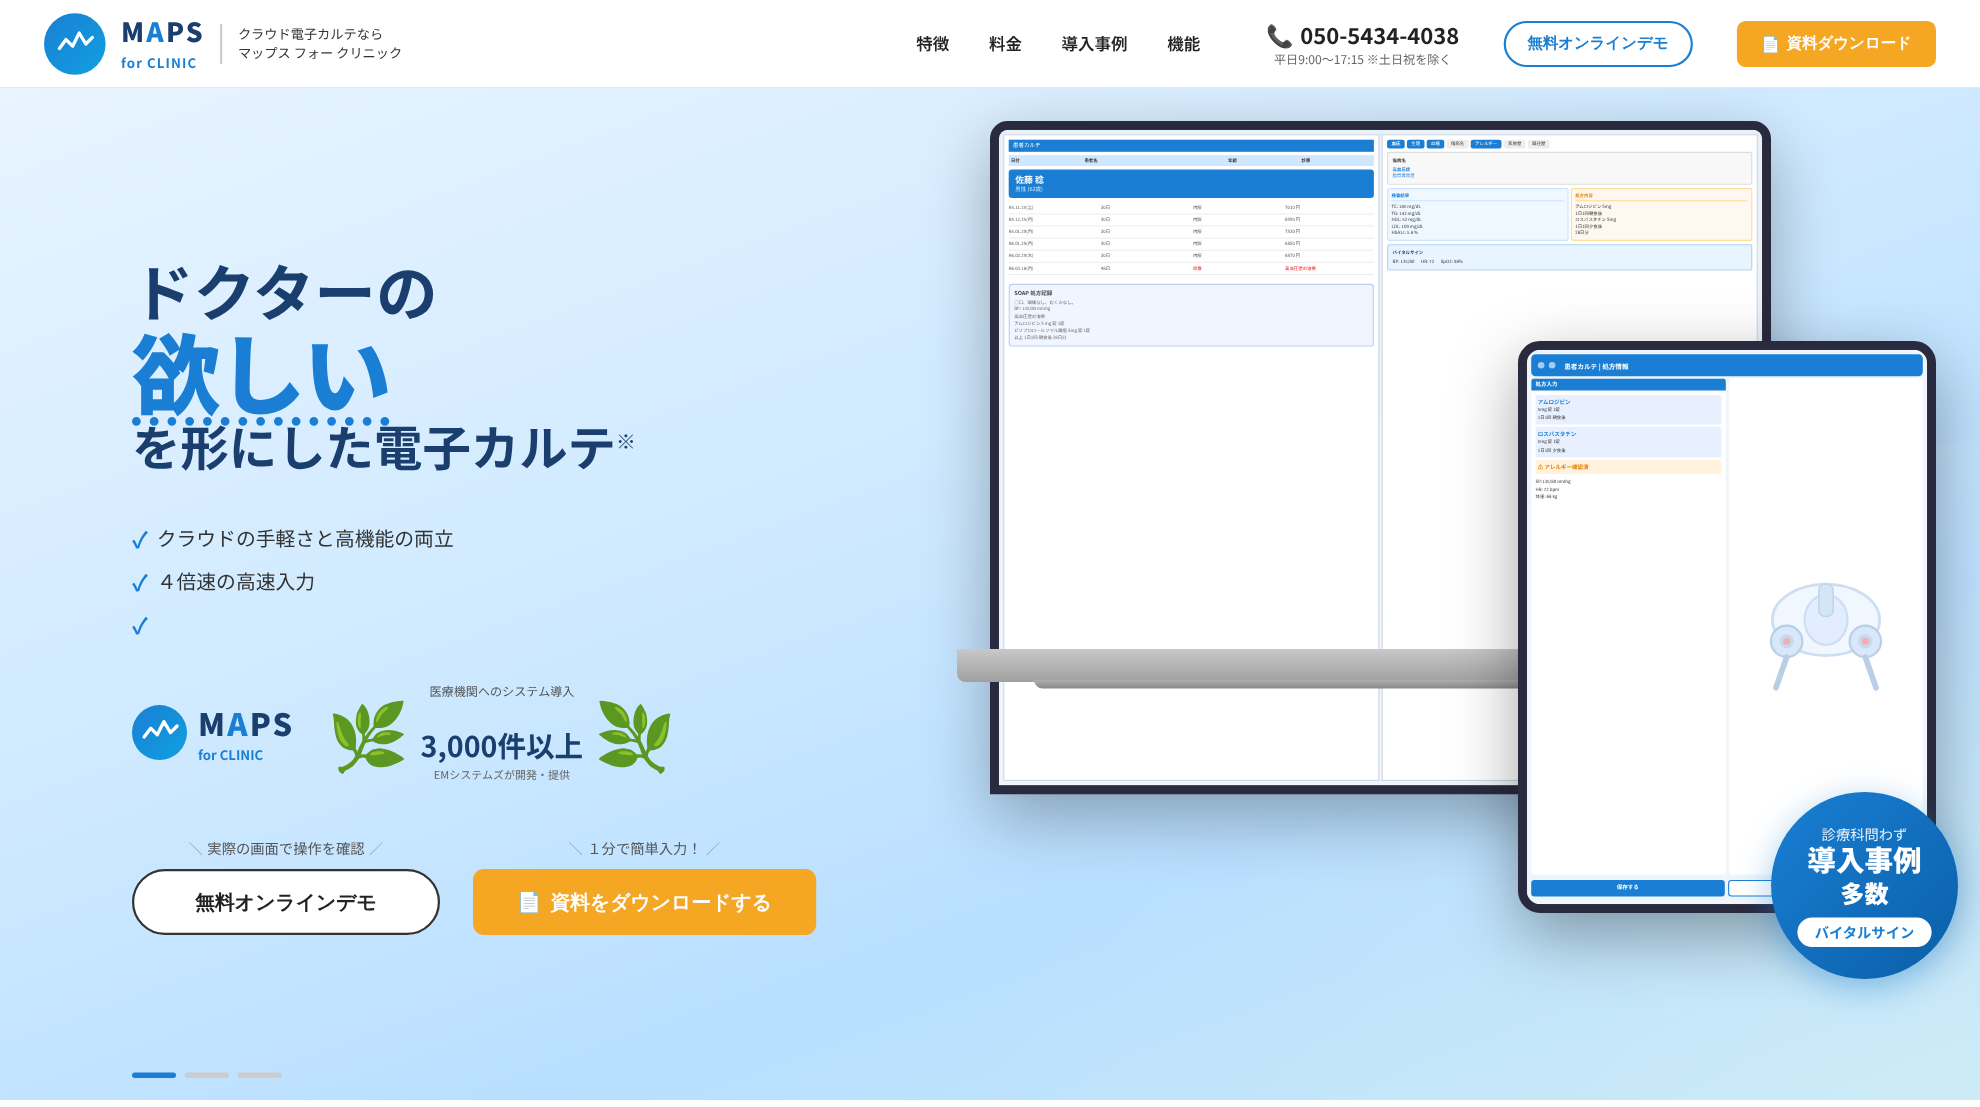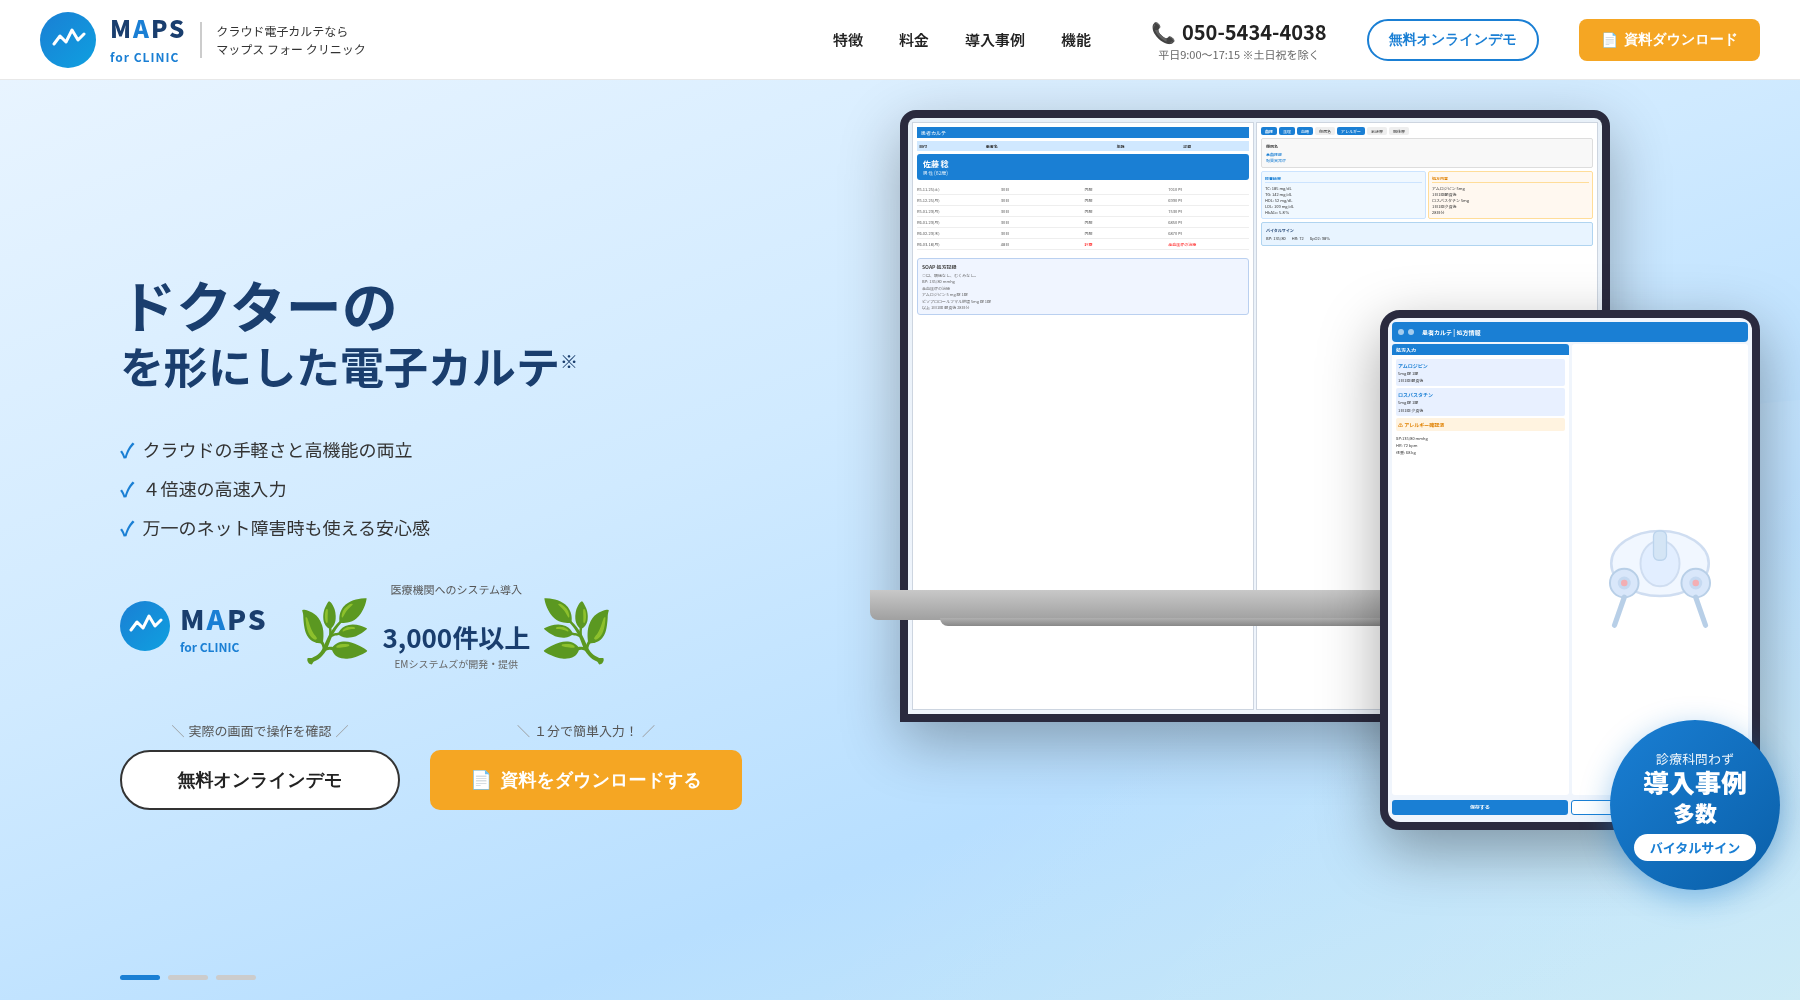--- a/index.html
+++ b/index.html
@@ -557,36 +557,36 @@
     <span>📄</span>
     <span>資料ダウンロード</span>
   </button>
 </header>
 
 <section class="hero">
   <div class="hero-bg-shape"></div>
 
   <div class="hero-left">
     <div class="hero-heading-line1">ドクターの</div>
+    <div class="hero-heading-line2">欲しい</div>
     <div class="hero-heading-line3">
       <span>を形にした電子カルテ</span><sup>※</sup>
     </div>
 
     <div class="hero-features">
       <div class="hero-feature-item">
         <span class="check-icon">✓</span>
         <span>クラウドの手軽さと高機能の両立</span>
       </div>
       <div class="hero-feature-item">
         <span class="check-icon">✓</span>
         <span>４倍速の高速入力</span>
       </div>
       <div class="hero-feature-item">
         <span class="check-icon">✓</span>
-        <span>万一のネット障害時も使える安心感</span>
       </div>
     </div>
 
     <div class="hero-badges">
 
       <div class="badge-logo">
         <div class="badge-logo-icon">
           <svg width="36" height="36" viewBox="0 0 36 36" fill="none">
             <polyline points="4,22 10,14 16,20 22,8 28,18 34,12" stroke="white" stroke-width="3" fill="none" stroke-linecap="round" stroke-linejoin="round"></polyline>
           </svg>

